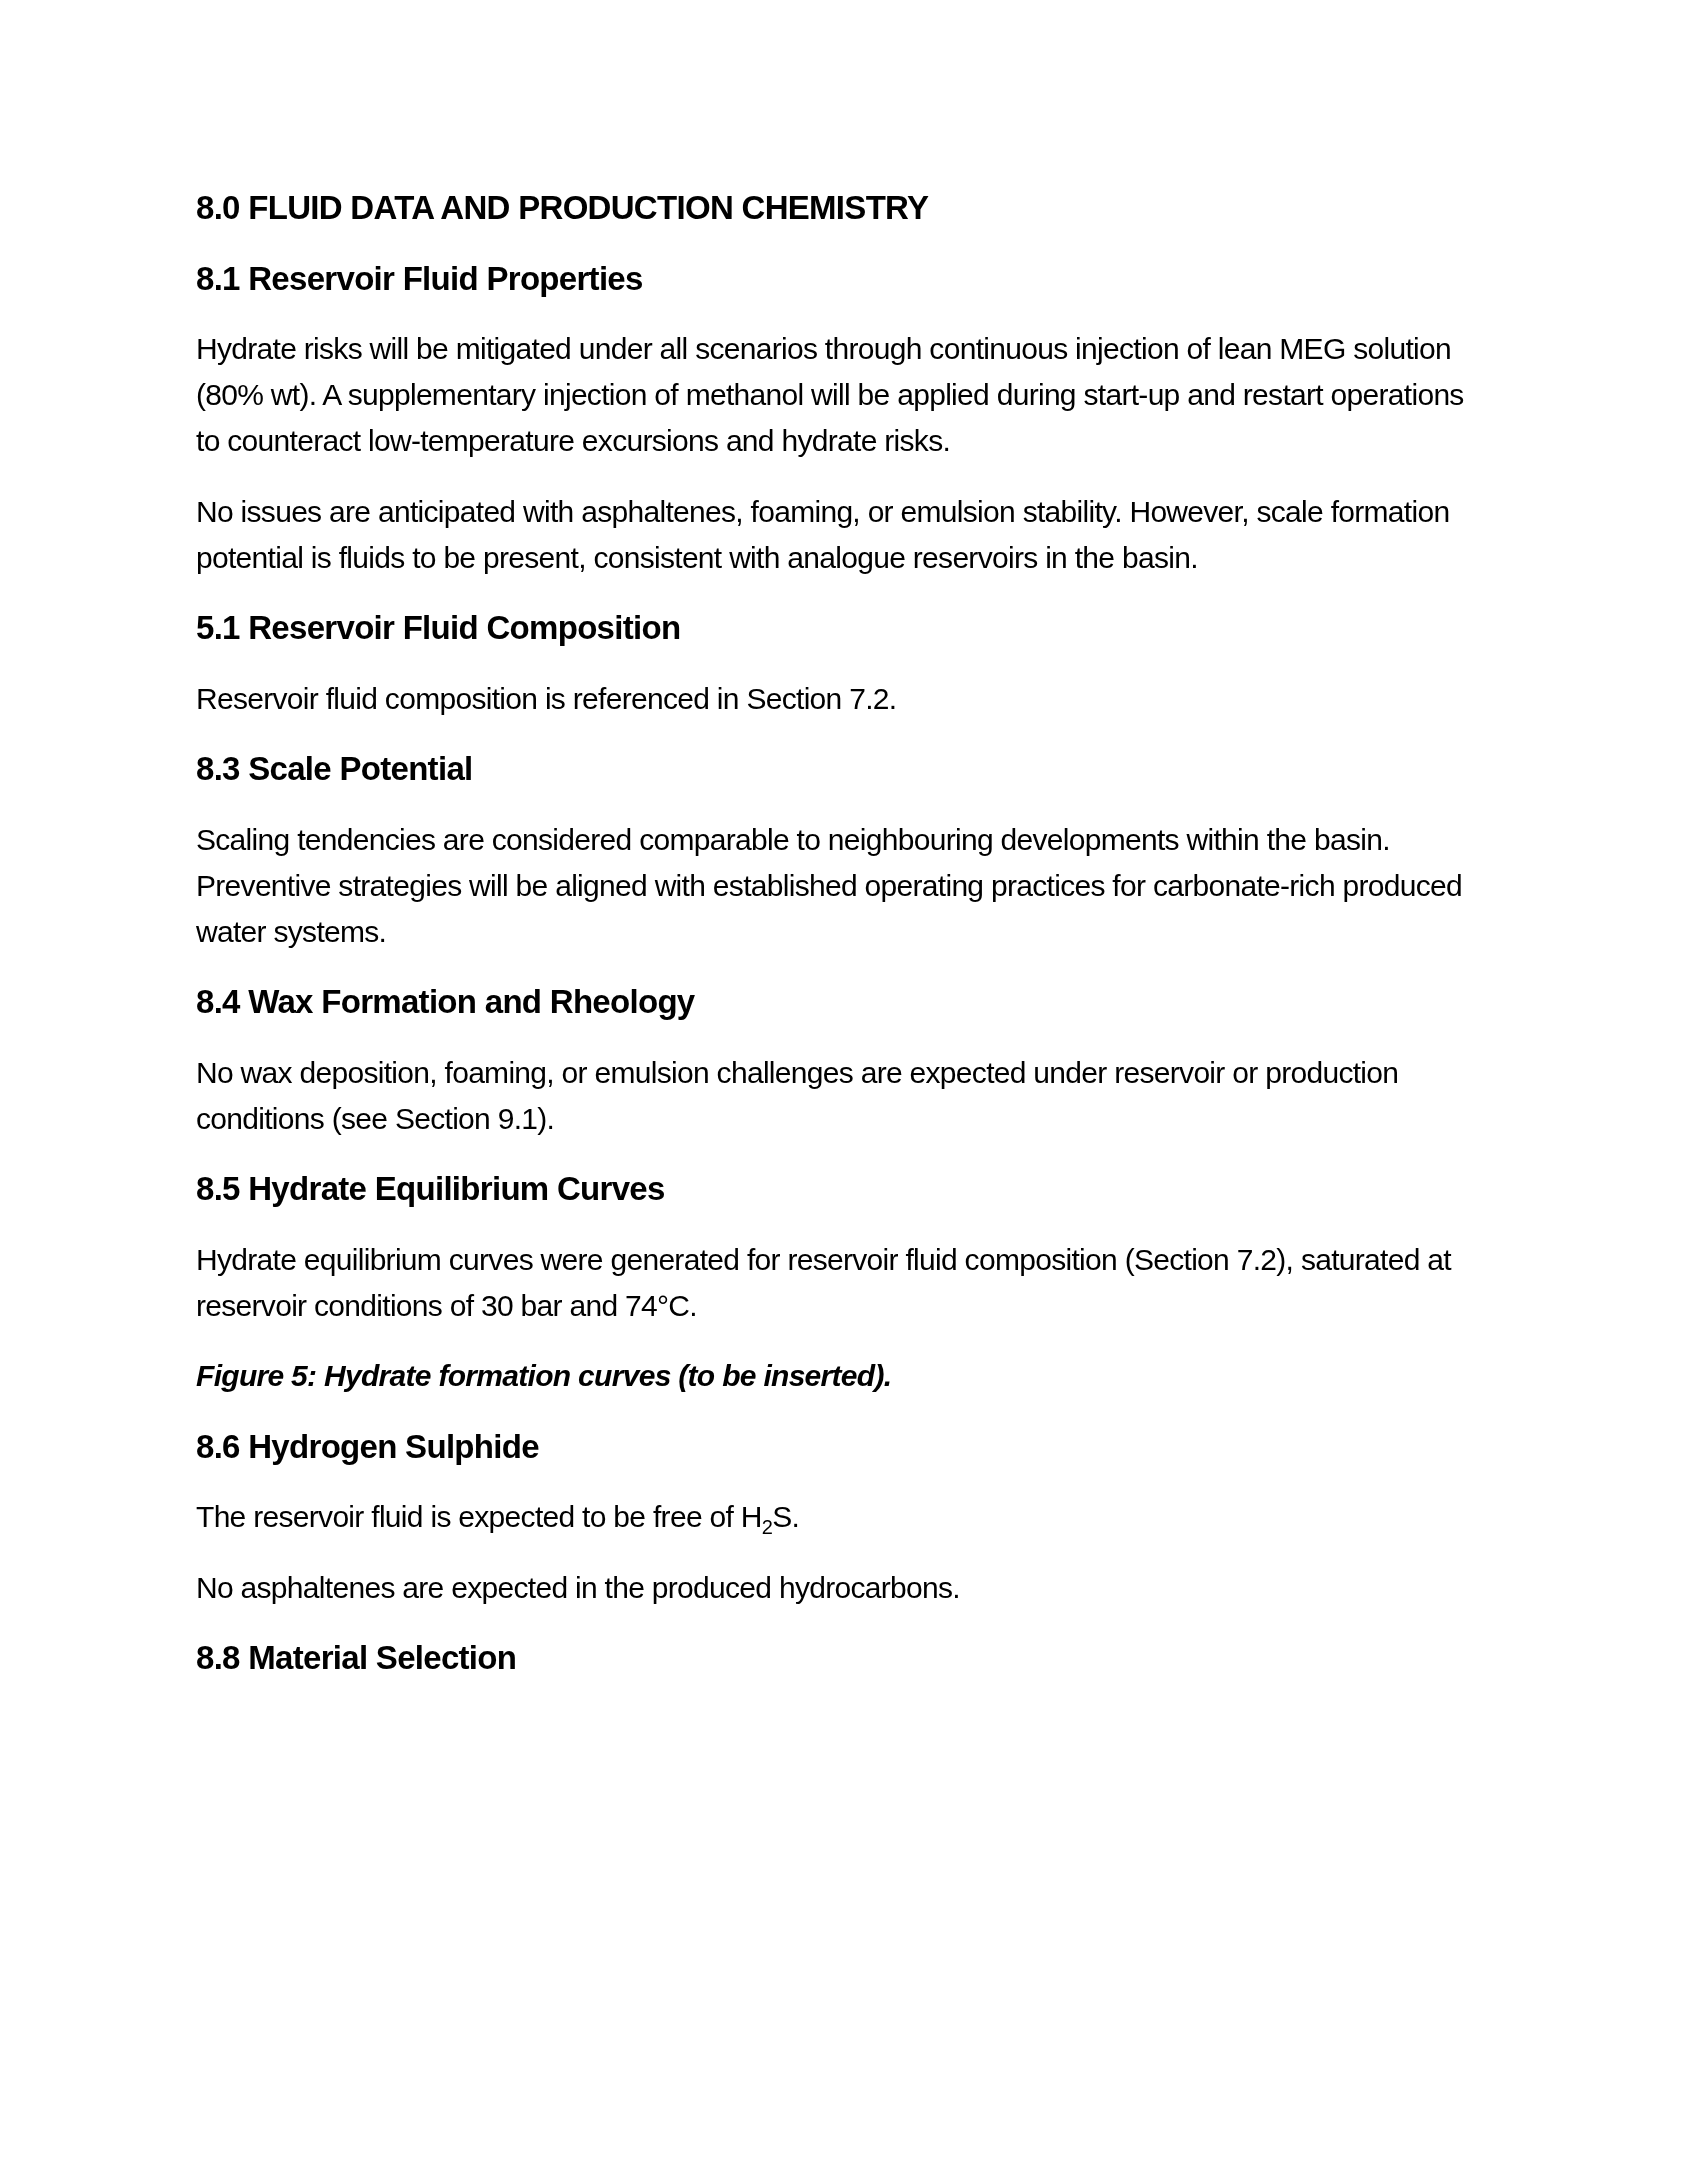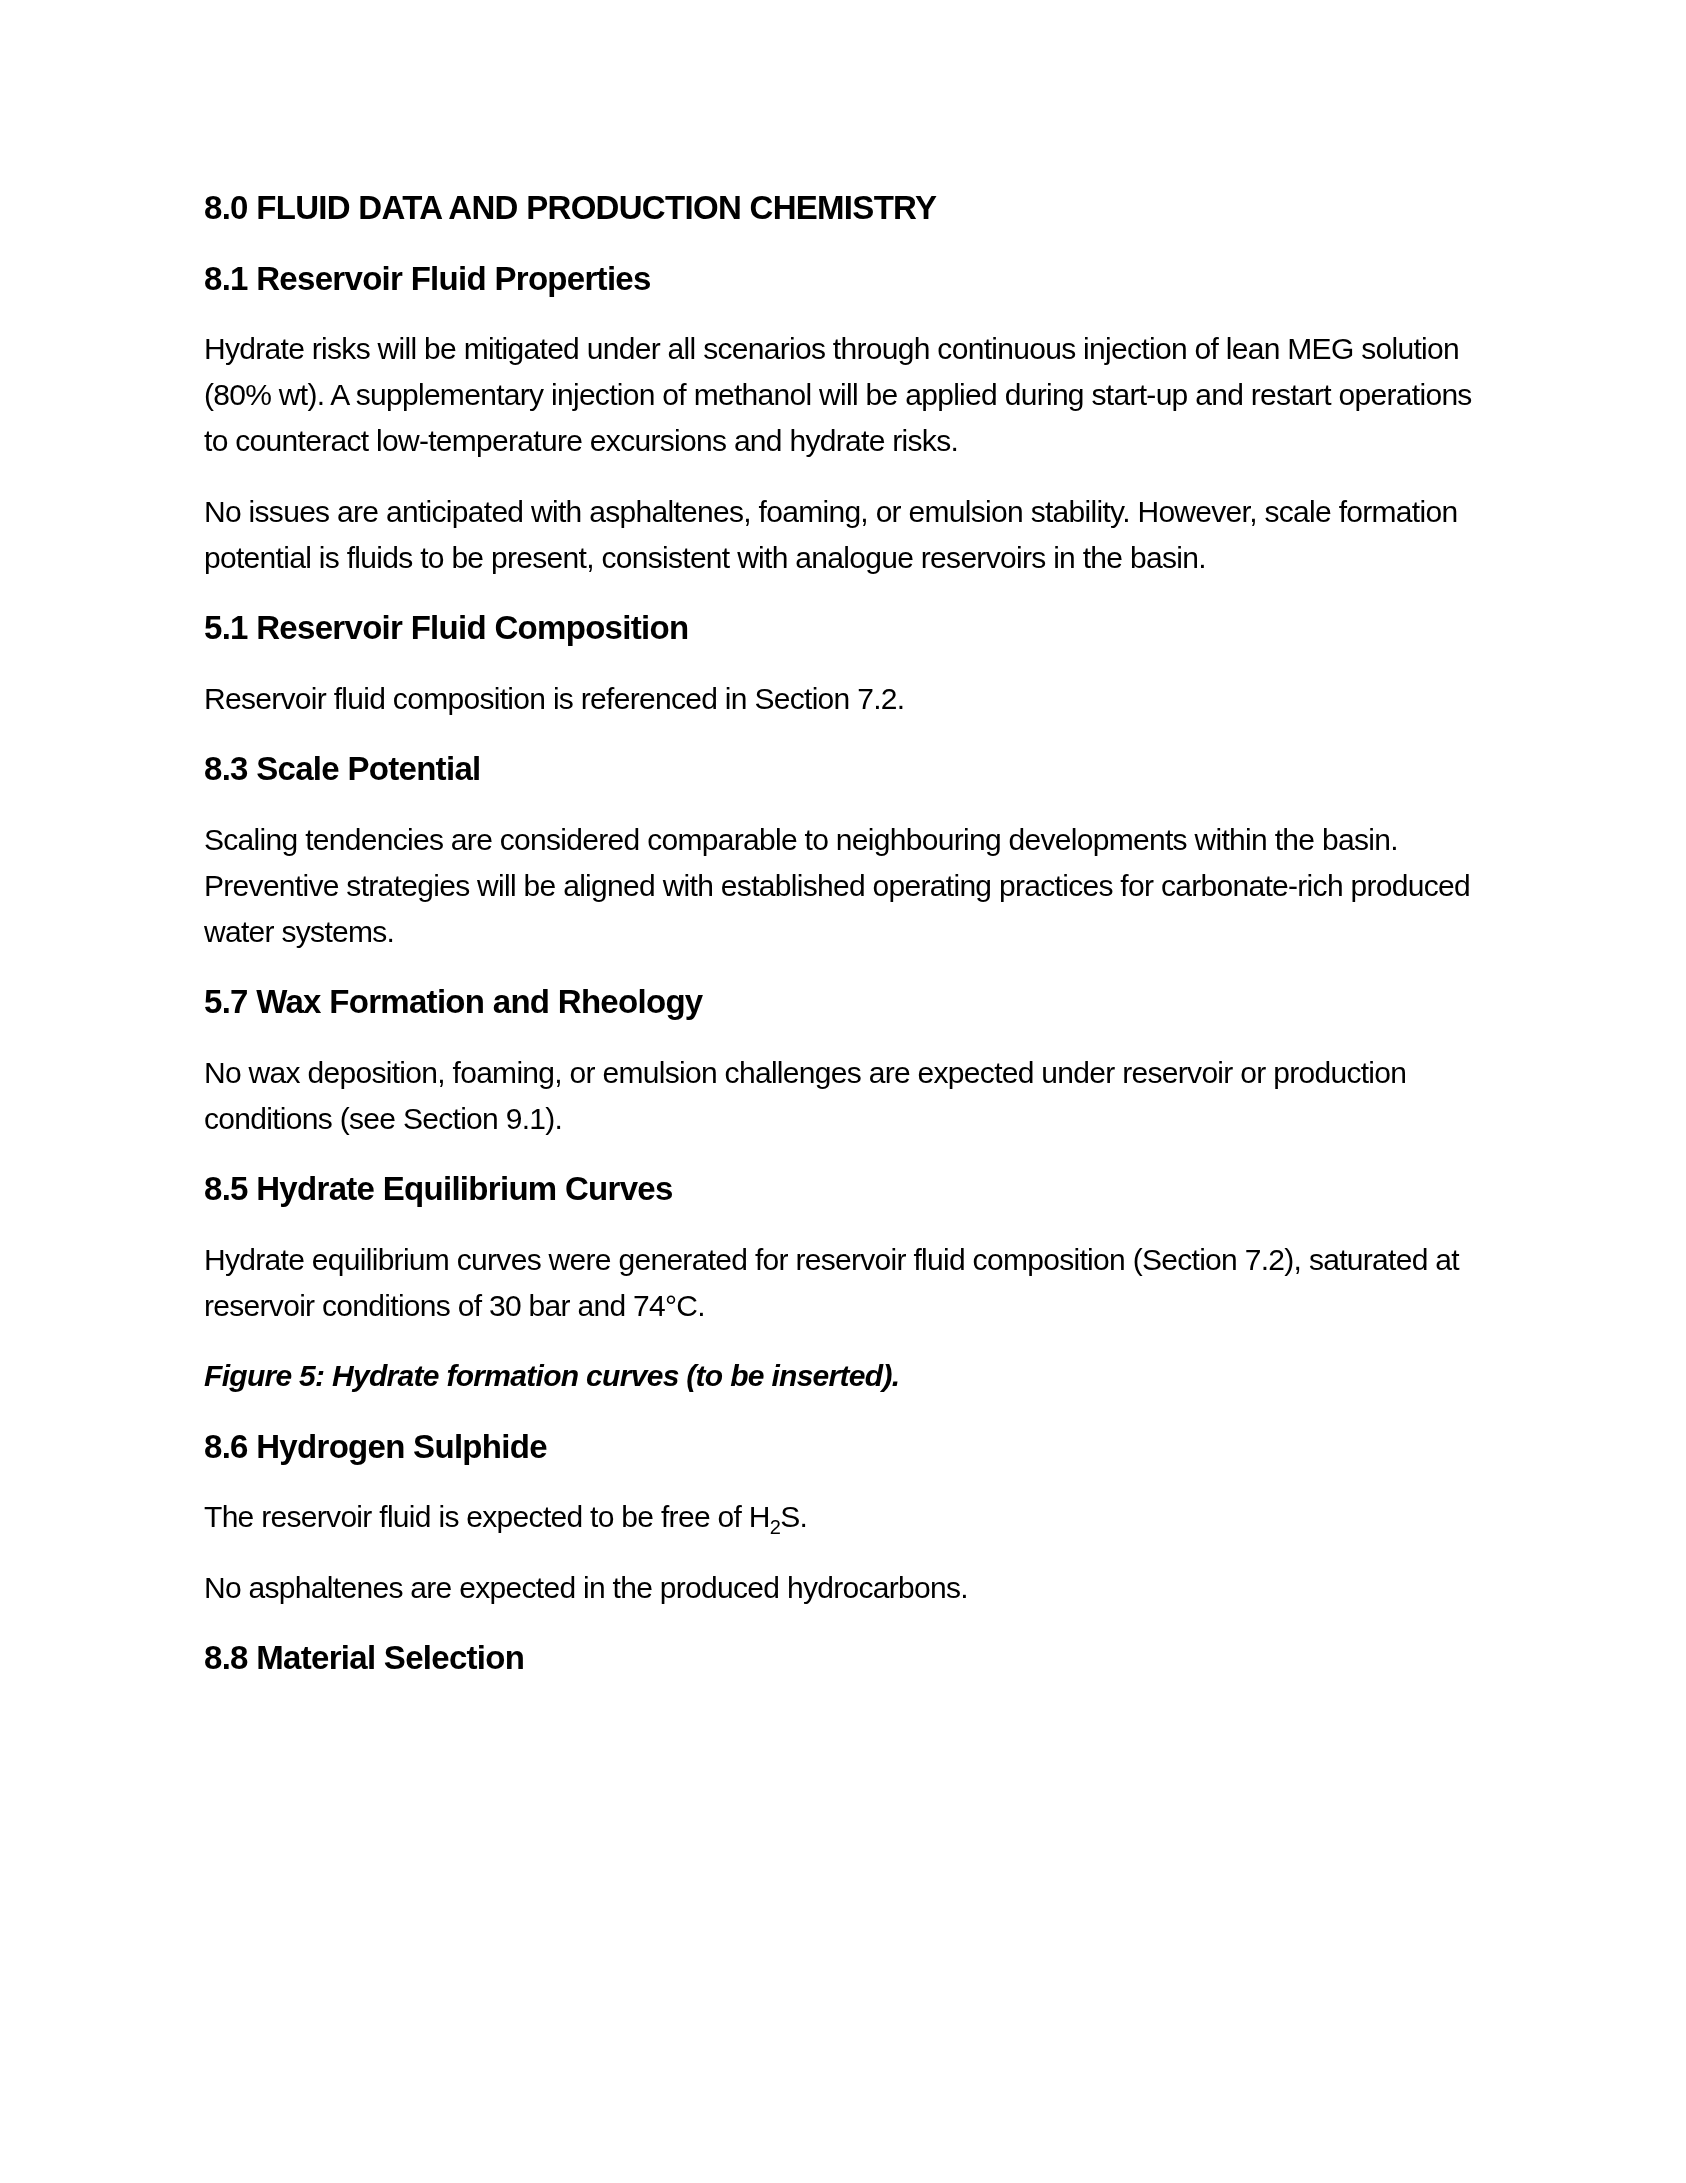--- a/index.html
+++ b/index.html
@@ -11,21 +11,21 @@
     position: relative;
     width: 1687px;
     height: 2183px;
     background: #ffffff;
     font-family: "Liberation Sans", "DejaVu Sans", sans-serif;
     color: #000000;
     overflow: hidden;
   }
   .content {
     position: absolute;
-    left: 204px;
+    left: 196px;
     top: 185px;
     width: 1290px;
   }
   .h1, .h2 {
     font-size: 33px;
     font-weight: 700;
     line-height: 46px;
     letter-spacing: -0.7px;
     margin: 0 0 24.5px 0;
   }
@@ -69,21 +69,21 @@
     <p class="para">No issues are anticipated with asphaltenes, foaming, or emulsion stability. However, scale formation potential is fluids to be present, consistent with analogue reservoirs in the basin.</p>
 
     <div class="h2">5.1 Reservoir Fluid Composition</div>
 
     <p class="para">Reservoir fluid composition is referenced in Section 7.2.</p>
 
     <div class="h2">8.3 Scale Potential</div>
 
     <p class="para">Scaling tendencies are considered comparable to neighbouring developments within the basin. Preventive strategies will be aligned with established operating practices for carbonate-rich produced water systems.</p>
 
-    <div class="h2">5.7 Wax Formation and Rheology</div>
+    <div class="h2">8.4 Wax Formation and Rheology</div>
 
     <p class="para">No wax deposition, foaming, or emulsion challenges are expected under reservoir or production conditions (see Section 9.1).</p>
 
     <div class="h2">8.5 Hydrate Equilibrium Curves</div>
 
     <p class="para">Hydrate equilibrium curves were generated for reservoir fluid composition (Section 7.2), saturated at reservoir conditions of 30 bar and 74°C.</p>
 
     <p class="caption">Figure 5: Hydrate formation curves (to be inserted).</p>
 
     <div class="h2">8.6 Hydrogen Sulphide</div>

